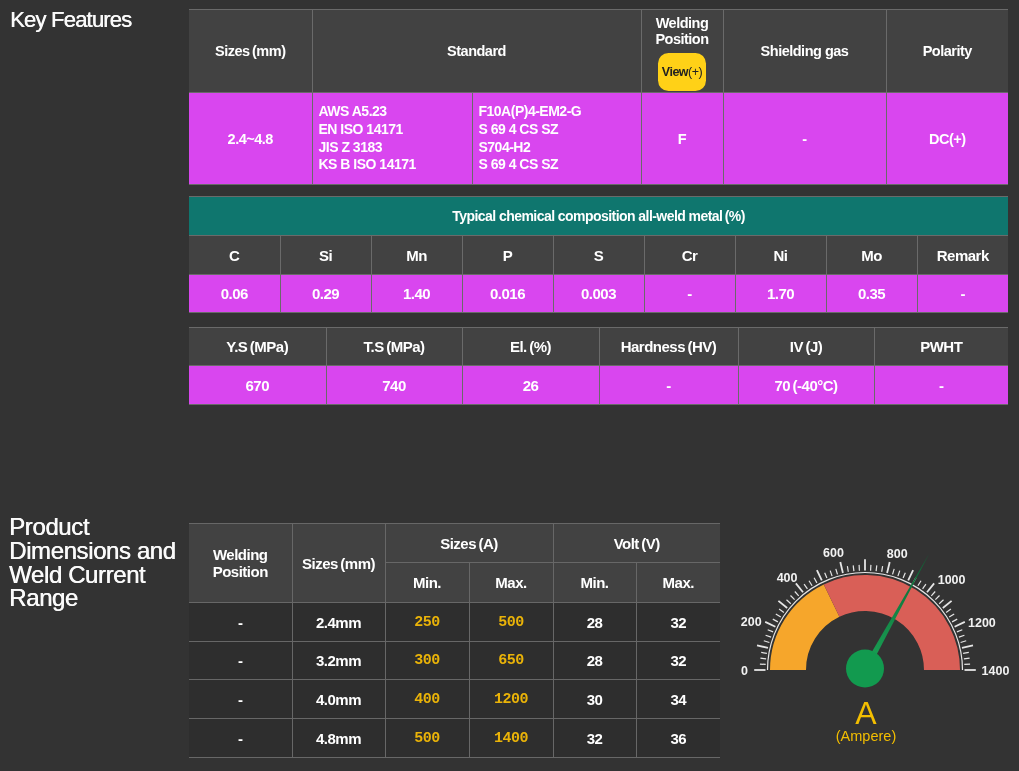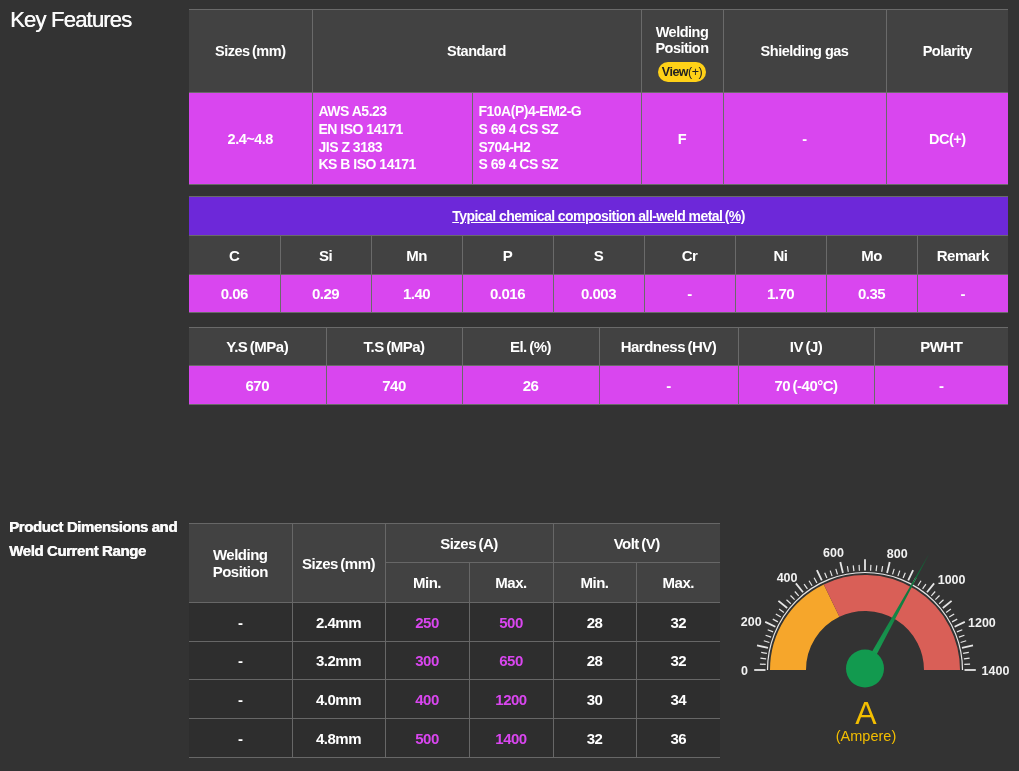--- a/index.html
+++ b/index.html
@@ -7,34 +7,34 @@
 .hd { position:absolute; color:#fafafa; font-weight:normal; text-shadow:0.5px 0 0 currentColor; }
 table { position:absolute; border-collapse:collapse; table-layout:fixed; color:#fff; font-weight:bold; text-align:center; letter-spacing:-0.5px; }
 td, th { border:1px solid #6a6a6a; font-weight:bold; }
 .th { background:#424242; }
 .td { background:#d946ef; }
 #t1 { left:189px; top:9px; width:819px; font-size:14.5px; }
 #t1 .lft { text-align:left; padding-left:6px; font-size:14px; line-height:17.9px; }
 #t2, #t3 { left:189px; width:819px; font-size:15px; }
 #t2 { top:196px; }
 #t3 { top:327px; }
-.ttl { background:#6d28d9; font-size:14px; letter-spacing:-0.55px;text-decoration:underline; }
+.ttl { background:#0f766e; font-size:14px; letter-spacing:-0.55px; }
 #t4 { left:189px; top:523px; width:531px; font-size:15px; }
 #t4 td { border:1px solid #676767; }
 #t4 .nb { background:#2e2e2e; }
-#t4 .amp { color:#d946ef; }
+#t4 .amp { color:#eab308;font-family:Liberation Mono, monospace; }
 .noL { border-left:none !important; }
 .noR { border-right:none !important; }
-.pill { display:inline-block; background:#ffd117; color:#222; border-radius:10.5px; font-size:12.5px; line-height:16px; padding:2px 4px; margin-top:6px; font-weight:bold; letter-spacing:-0.5px;text-align:center; }
+.pill { display:inline-block; background:#ffd117; color:#222; border-radius:10.5px; font-size:12.5px; line-height:16px; padding:11px 4px; margin-top:6px; font-weight:bold; letter-spacing:-0.5px;text-align:center; }
 .pill span { font-weight:normal; }
 </style>
 </head>
 <body>
 <div class="hd" style="left:10px; top:7px; font-size:22px; letter-spacing:-0.8px;">Key Features</div>
-<div class="hd" style="left:9px; top:515px; font-size:15px; line-height:23.8px; width:180px; letter-spacing:-0.4px;font-weight:bold;">Product Dimensions and Weld Current Range</div>
+<div class="hd" style="left:9px; top:515px; font-size:24px; line-height:23.8px; width:180px; letter-spacing:-0.4px;">Product Dimensions and Weld Current Range</div>
 
 <table id="t1">
 <colgroup>
       <col style="width:123px">
       <col style="width:160px">
       <col style="width:169px">
       <col style="width:82px">
       <col style="width:163px">
       <col style="width:122px">
     </colgroup>

